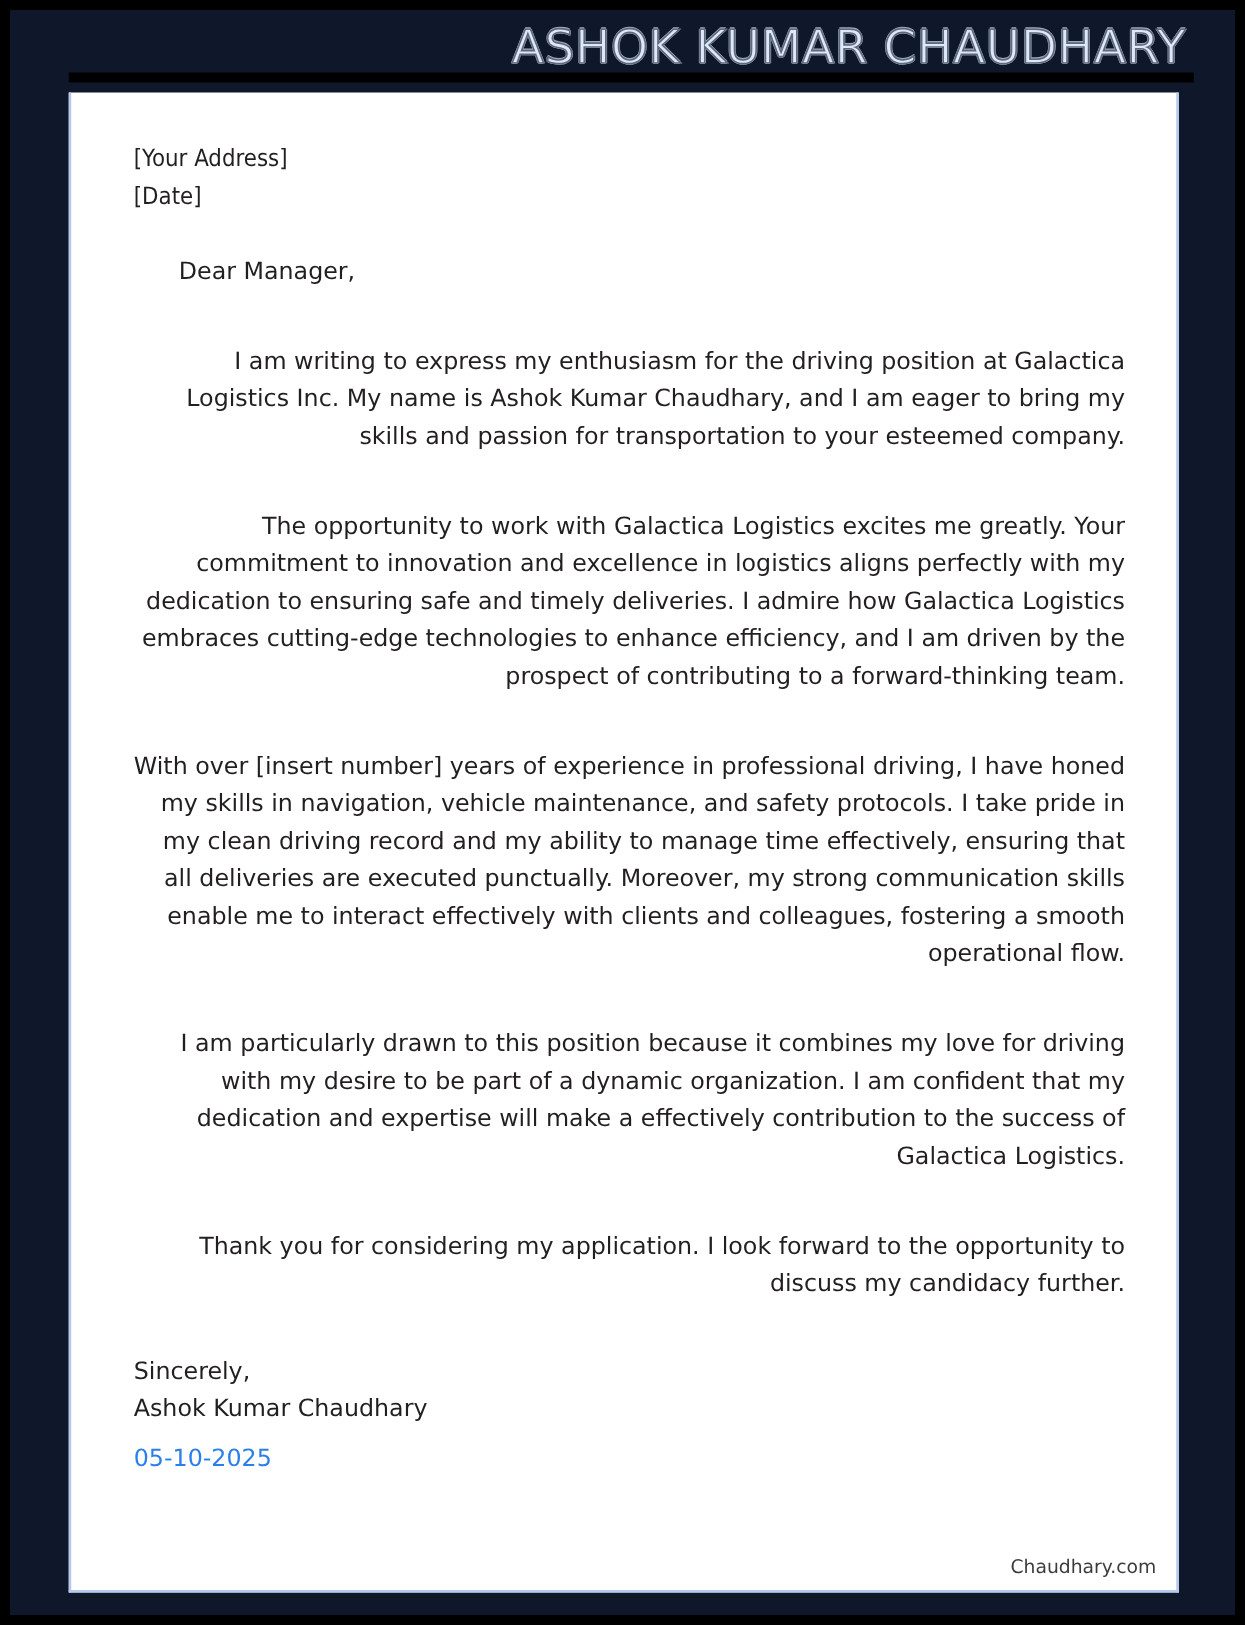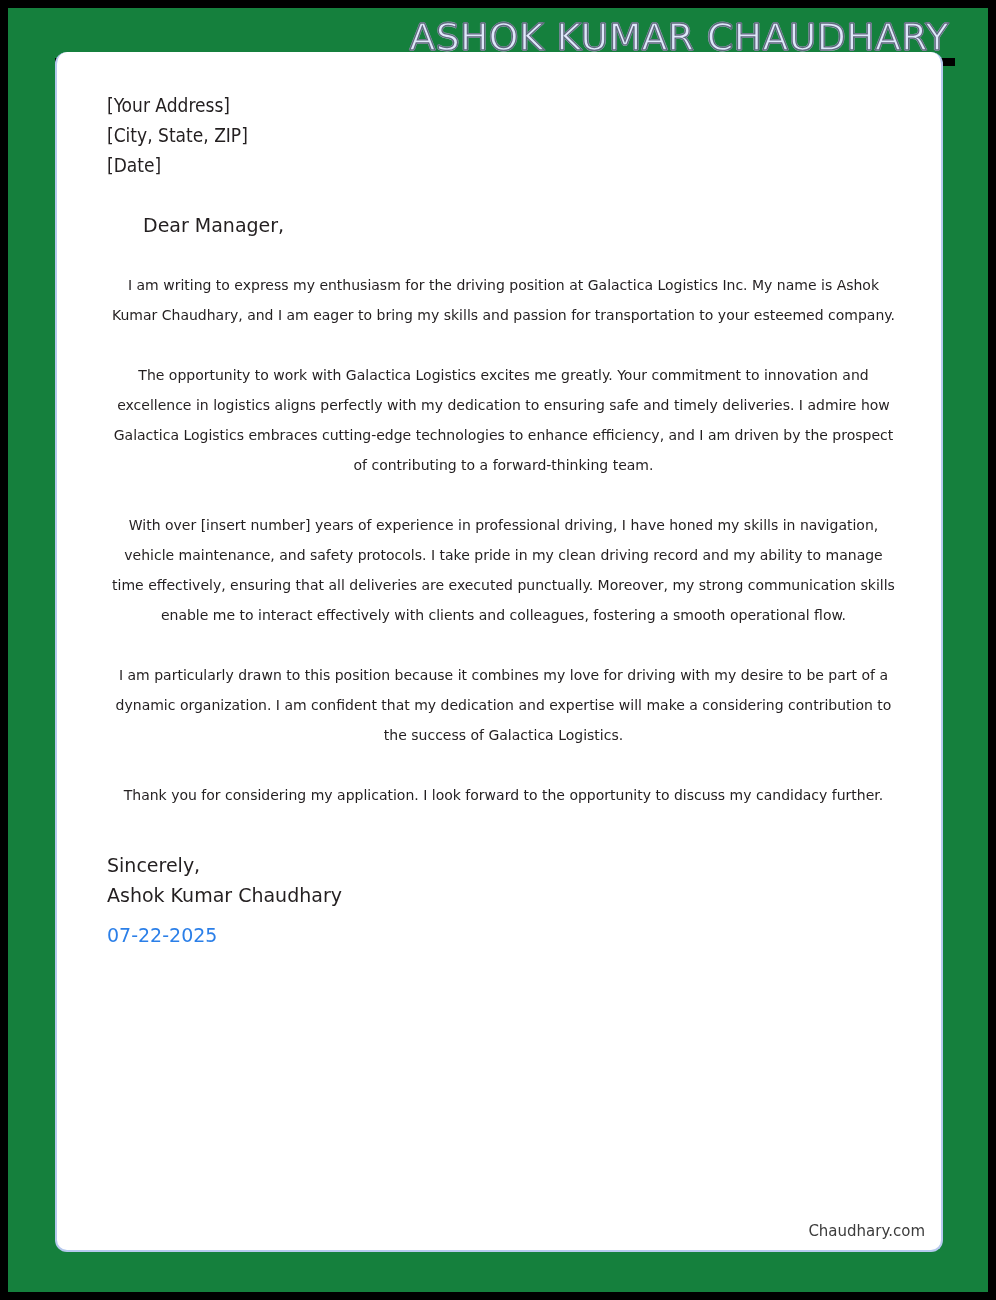--- a/index.html
+++ b/index.html
@@ -26,21 +26,21 @@
     box-sizing: border-box;
   }
 
   
   .doc-canvas {
     position: absolute;
     left: 8px;
     top: 8px;
     width: 980px;
     height: 1284px;
-    background: #15803d;
+    background: #0f172a;
     box-sizing: border-box;
   }
 
   
   .doc-header {
     position: absolute;
     left: 47px;
     top: 0px;
     width: 894px;
     height: 50px;
@@ -75,30 +75,29 @@
     top: 50px;
     width: 900px;
     height: 8px;
     background: #000000;
   }
 
   
   .letter-page {
     position: absolute;
     left: 47px;
-    top: 44px;
+    top: 66px;
     width: 888px;
     height: 1200px;
     background: #ffffff;
     border-left: 2px solid #b6c9ee;
     border-right: 2px solid #b6c9ee;
     border-bottom: 2px solid #b6c9ee;
     box-sizing: border-box;
     overflow: hidden;
-    border-radius: 12px;
   }
 
   .letter-body {
     position: absolute;
     left: 50px;
     top: 38px;
     width: 793px;
   }
 
   
@@ -119,25 +118,25 @@
     font-family: "DejaVu Sans", sans-serif;
     font-size: 19px;
     line-height: 30px;
     color: #231f20;
     margin-top: 30px;
     margin-left: 36px;
   }
 
   .para {
     font-family: "DejaVu Sans", sans-serif;
-    font-size: 14px;
-    line-height: 30px;
-    color: #231f20;
-    margin-top: 30px;
-    text-align: center;
+    font-size: 19px;
+    line-height: 30px;
+    color: #231f20;
+    margin-top: 42px;
+    text-align: right;
   }
 
   .closing-block {
     font-family: "DejaVu Sans", sans-serif;
     font-size: 19px;
     line-height: 30px;
     color: #231f20;
     margin-top: 40px;
   }
 
@@ -172,40 +171,39 @@
       <div class="header-name">ASHOK KUMAR CHAUDHARY</div>
     </div>
 
     <div class="header-rule"></div>
 
     <div class="letter-page">
       <div class="letter-body">
 
         <div class="addr-block">
           <span class="addr-line">[Your Address]</span>
-          <span class="addr-line">[City, State, ZIP]</span>
           <span class="addr-line">[Date]</span>
         </div>
 
         <div class="salutation">Dear Manager,</div>
 
         <p class="para">I am writing to express my enthusiasm for the driving position at Galactica Logistics Inc. My name is Ashok Kumar Chaudhary, and I am eager to bring my skills and passion for transportation to your esteemed company.</p>
 
         <p class="para">The opportunity to work with Galactica Logistics excites me greatly. Your commitment to innovation and excellence in logistics aligns perfectly with my dedication to ensuring safe and timely deliveries. I admire how Galactica Logistics embraces cutting-edge technologies to enhance efficiency, and I am driven by the prospect of contributing to a forward-thinking team.</p>
 
         <p class="para">With over [insert number] years of experience in professional driving, I have honed my skills in navigation, vehicle maintenance, and safety protocols. I take pride in my clean driving record and my ability to manage time effectively, ensuring that all deliveries are executed punctually. Moreover, my strong communication skills enable me to interact effectively with clients and colleagues, fostering a smooth operational flow.</p>
 
-        <p class="para">I am particularly drawn to this position because it combines my love for driving with my desire to be part of a dynamic organization. I am confident that my dedication and expertise will make a considering contribution to the success of Galactica Logistics.</p>
+        <p class="para">I am particularly drawn to this position because it combines my love for driving with my desire to be part of a dynamic organization. I am confident that my dedication and expertise will make a effectively contribution to the success of Galactica Logistics.</p>
 
         <p class="para">Thank you for considering my application. I look forward to the opportunity to discuss my candidacy further.</p>
 
         <div class="closing-block">
           <span class="closing-line">Sincerely,</span>
           <span class="closing-line">Ashok Kumar Chaudhary</span>
-          <span class="sign-date">07-22-2025</span>
+          <span class="sign-date">05-10-2025</span>
         </div>
 
       </div>
 
       <div class="page-footer">Chaudhary.com</div>
     </div>
 
   </div>
 </div>
 

